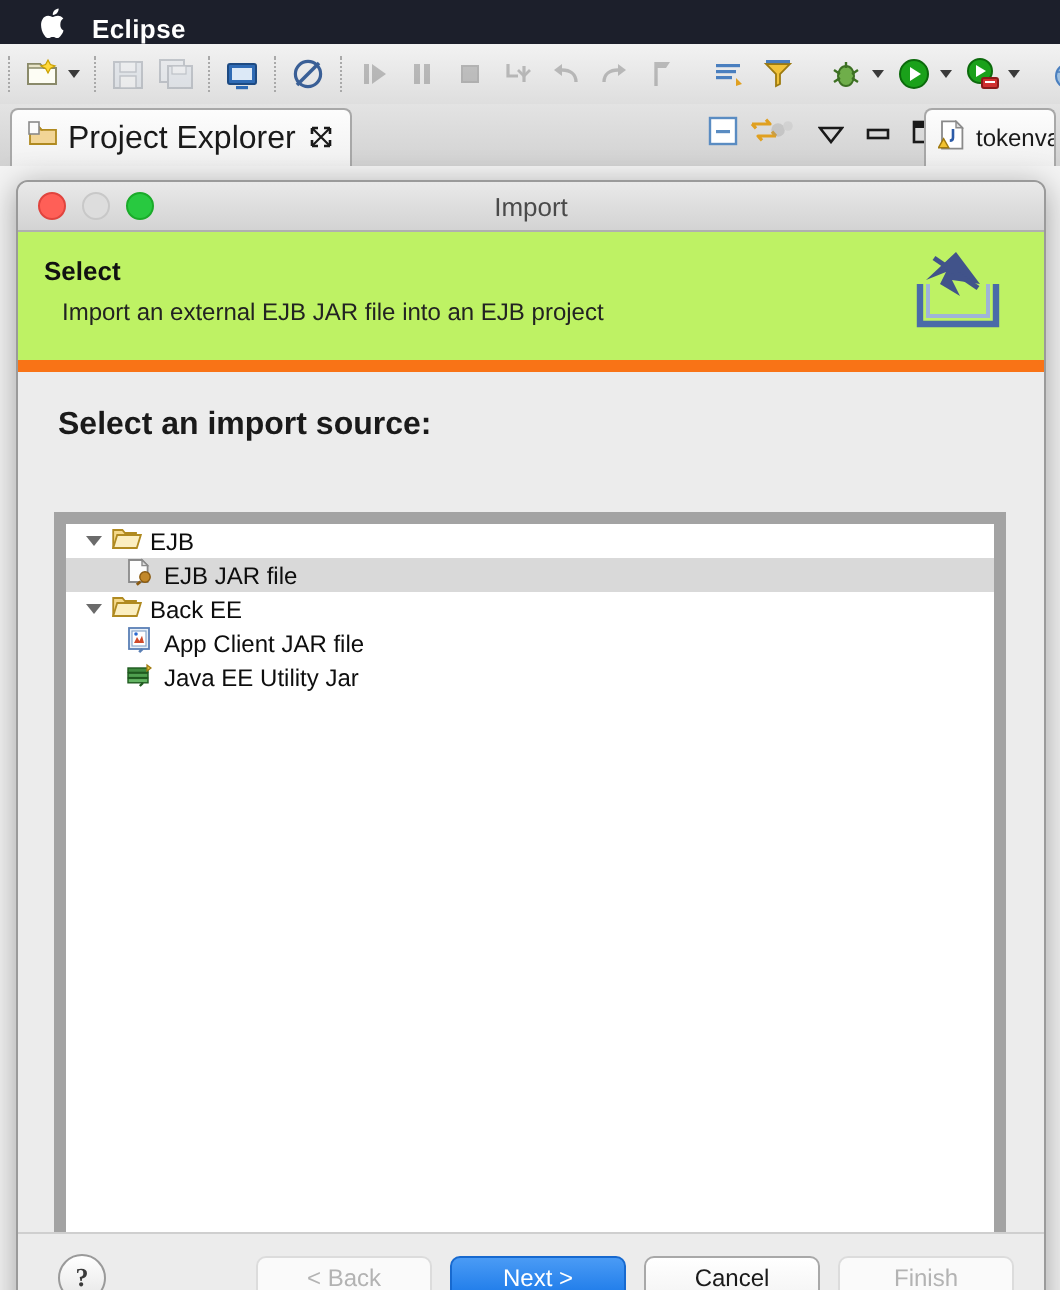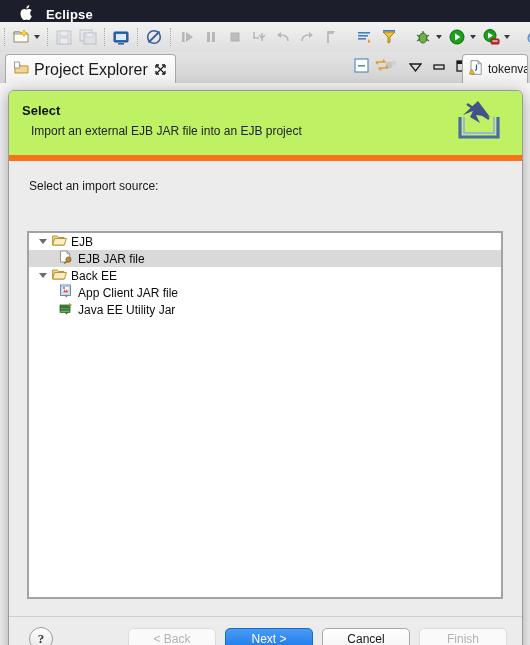--- a/index.html
+++ b/index.html
@@ -127,21 +127,21 @@
   }
   .dlg-head-sub {
     position: absolute; left: 22px; top: 33px;
     font-size: 12px; color: #222;
   }
   .dlg-head-icon { position: absolute; right: 14px; top: 6px; }
 
   .dlg-body { background: #ececec; padding: 0; position: relative; height: 438px; }
   .field-label {
     position: absolute; left: 20px; top: 18px;
-    font-size: 12px; color: #1a1a1a;
+    font-size: 16px; color: #1a1a1a; font-weight: bold;
   }
   .search-wrap {
     position: absolute; left: 18px; top: 38px;
     width: 476px; height: 23px;
   }
   .search-box {
     width: 100%; height: 100%; box-sizing: border-box;
     background: #ffffff; border: 1px solid #b9b9b9; border-radius: 4px;
     box-shadow: 0 0 0 2.5px rgba(86,150,226,0.55);
     font-size: 12px; color: #111; padding: 0 24px 0 7px;
@@ -151,21 +151,21 @@
     position: absolute; right: 6px; top: 5px;
     width: 13px; height: 13px; border-radius: 50%;
     background: #8f8f8f; color: #ffffff;
     font-size: 10px; line-height: 13px; text-align: center;
     cursor: pointer; font-family: "DejaVu Sans", sans-serif;
   }
 
   .tree {
     position: absolute; left: 18px; top: 70px;
     width: 476px; height: 368px; box-sizing: border-box;
-    background: #ffffff; border: 2px solid #a3a3a3;
+    background: #ffffff; border: 6px solid #a3a3a3;
     overflow: hidden;
   }
   .tree-row {
     height: 17px; display: flex; align-items: center;
     font-size: 12px; color: #0d0d0d; padding-left: 10px;
   }
   .tree-row.selected { background: #d9d9d9; }
   .tree-row.child { padding-left: 30px; }
   .twisty {
     width: 0; height: 0; margin-right: 5px;
@@ -432,20 +432,28 @@
         </svg>
       </span>
       <span class="tab-label">tokenvali</span>
     </div>
   </div>
 
   <div class="view-under"></div>
 
   <div class="dialog">
 
+    <div class="titlebar">
+      <div class="traffic">
+        <span class="light red"></span>
+        <span class="light yellow"></span>
+        <span class="light green"></span>
+      </div>
+      <div class="dlg-title">Import</div>
+    </div>
 
     <div class="dlg-header">
       <div class="dlg-head-title">Select</div>
       <div class="dlg-head-sub">Import an external EJB JAR file into an EJB project</div>
       <div class="dlg-head-icon">
         <svg width="58" height="52" viewBox="0 0 58 52">
           <path d="M10 20v20h38V20" fill="none" stroke="#4a6ba8" stroke-width="3.2" stroke-linejoin="miter"></path>
           <path d="M14 20v16h30V20" fill="none" stroke="#9fb4d8" stroke-width="2"></path>
           <path d="M28 4l12 16-14-2 4 8-10-6 3-6-10 4z" fill="#41538a"></path>
           <path d="M17 7l22 15" stroke="#41538a" stroke-width="2.5"></path>

